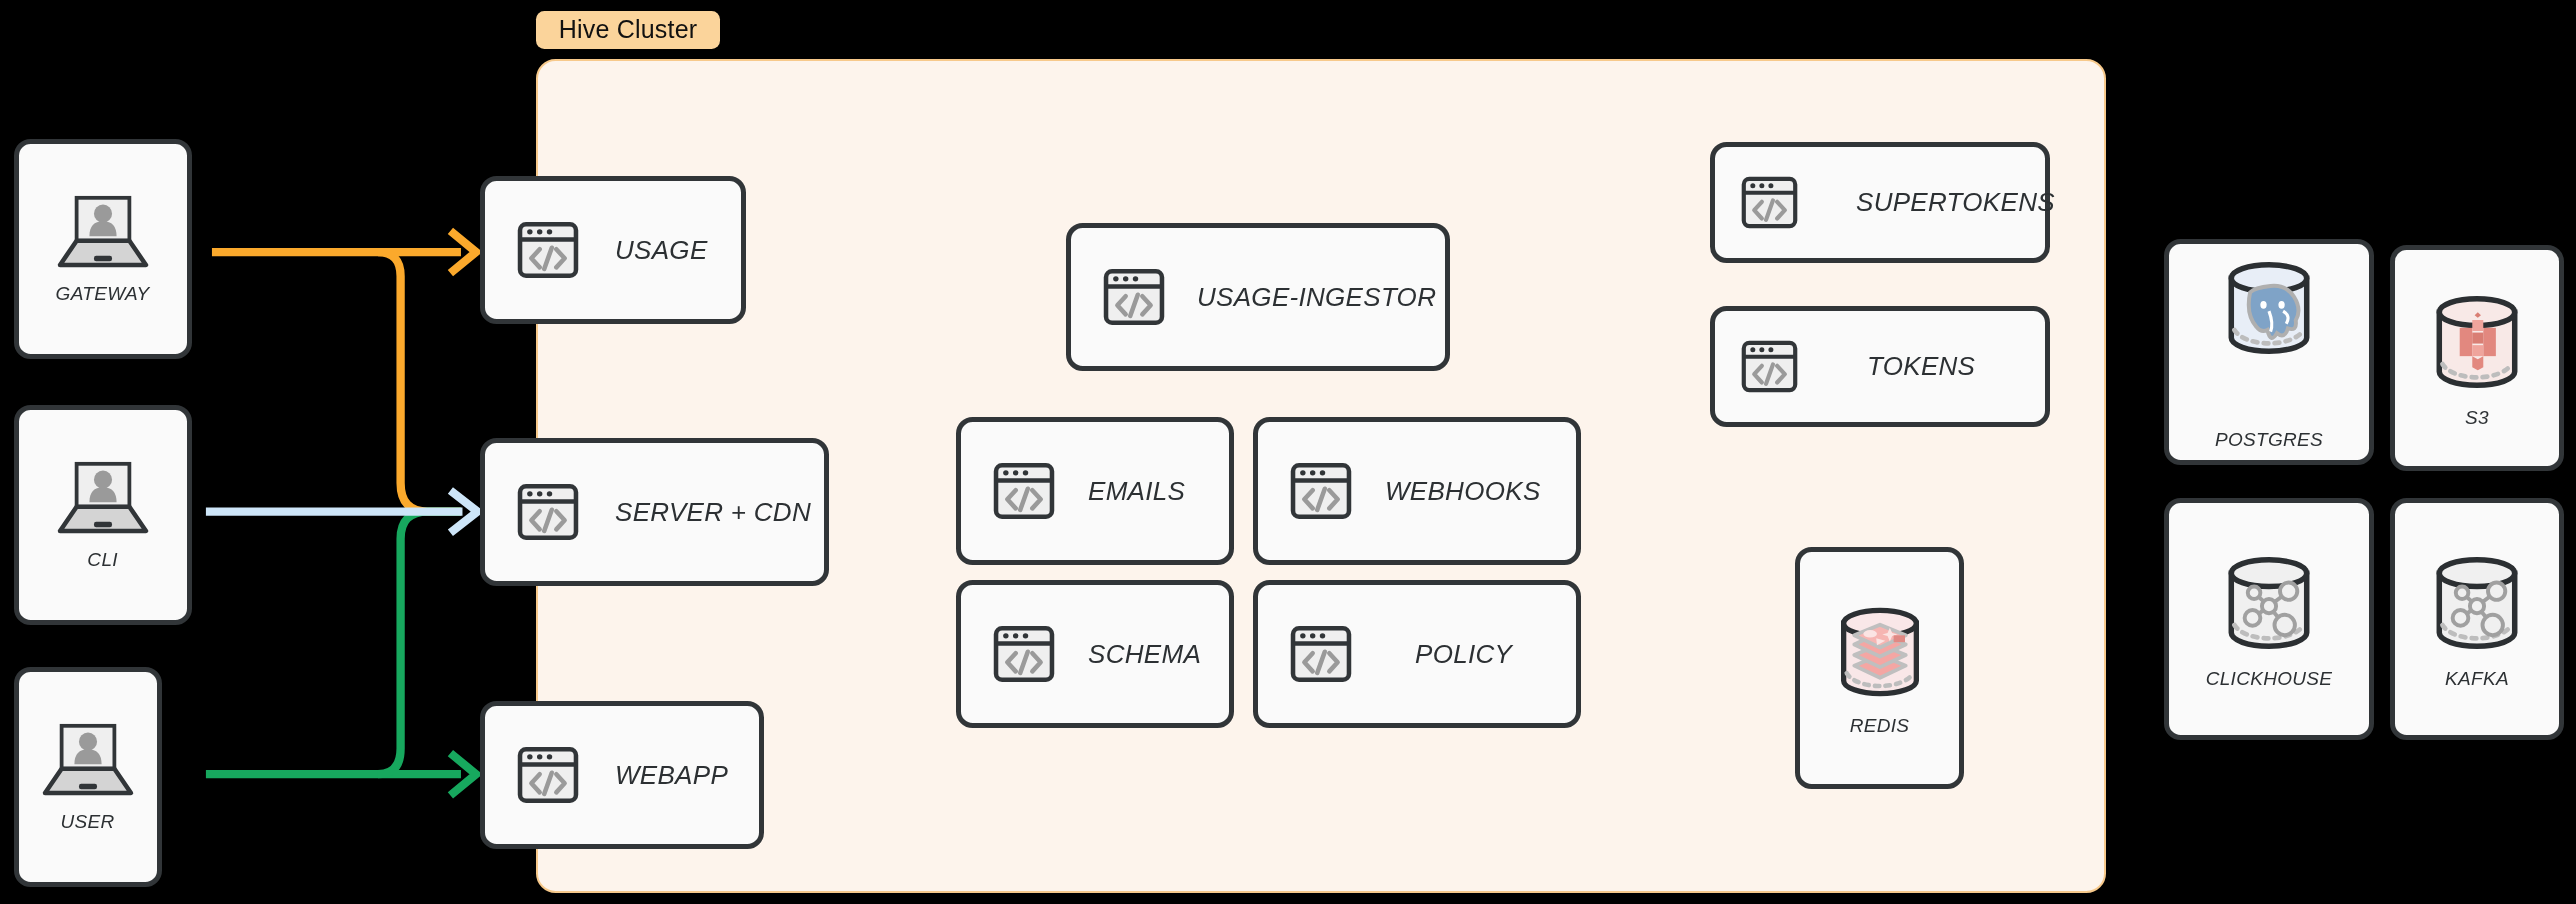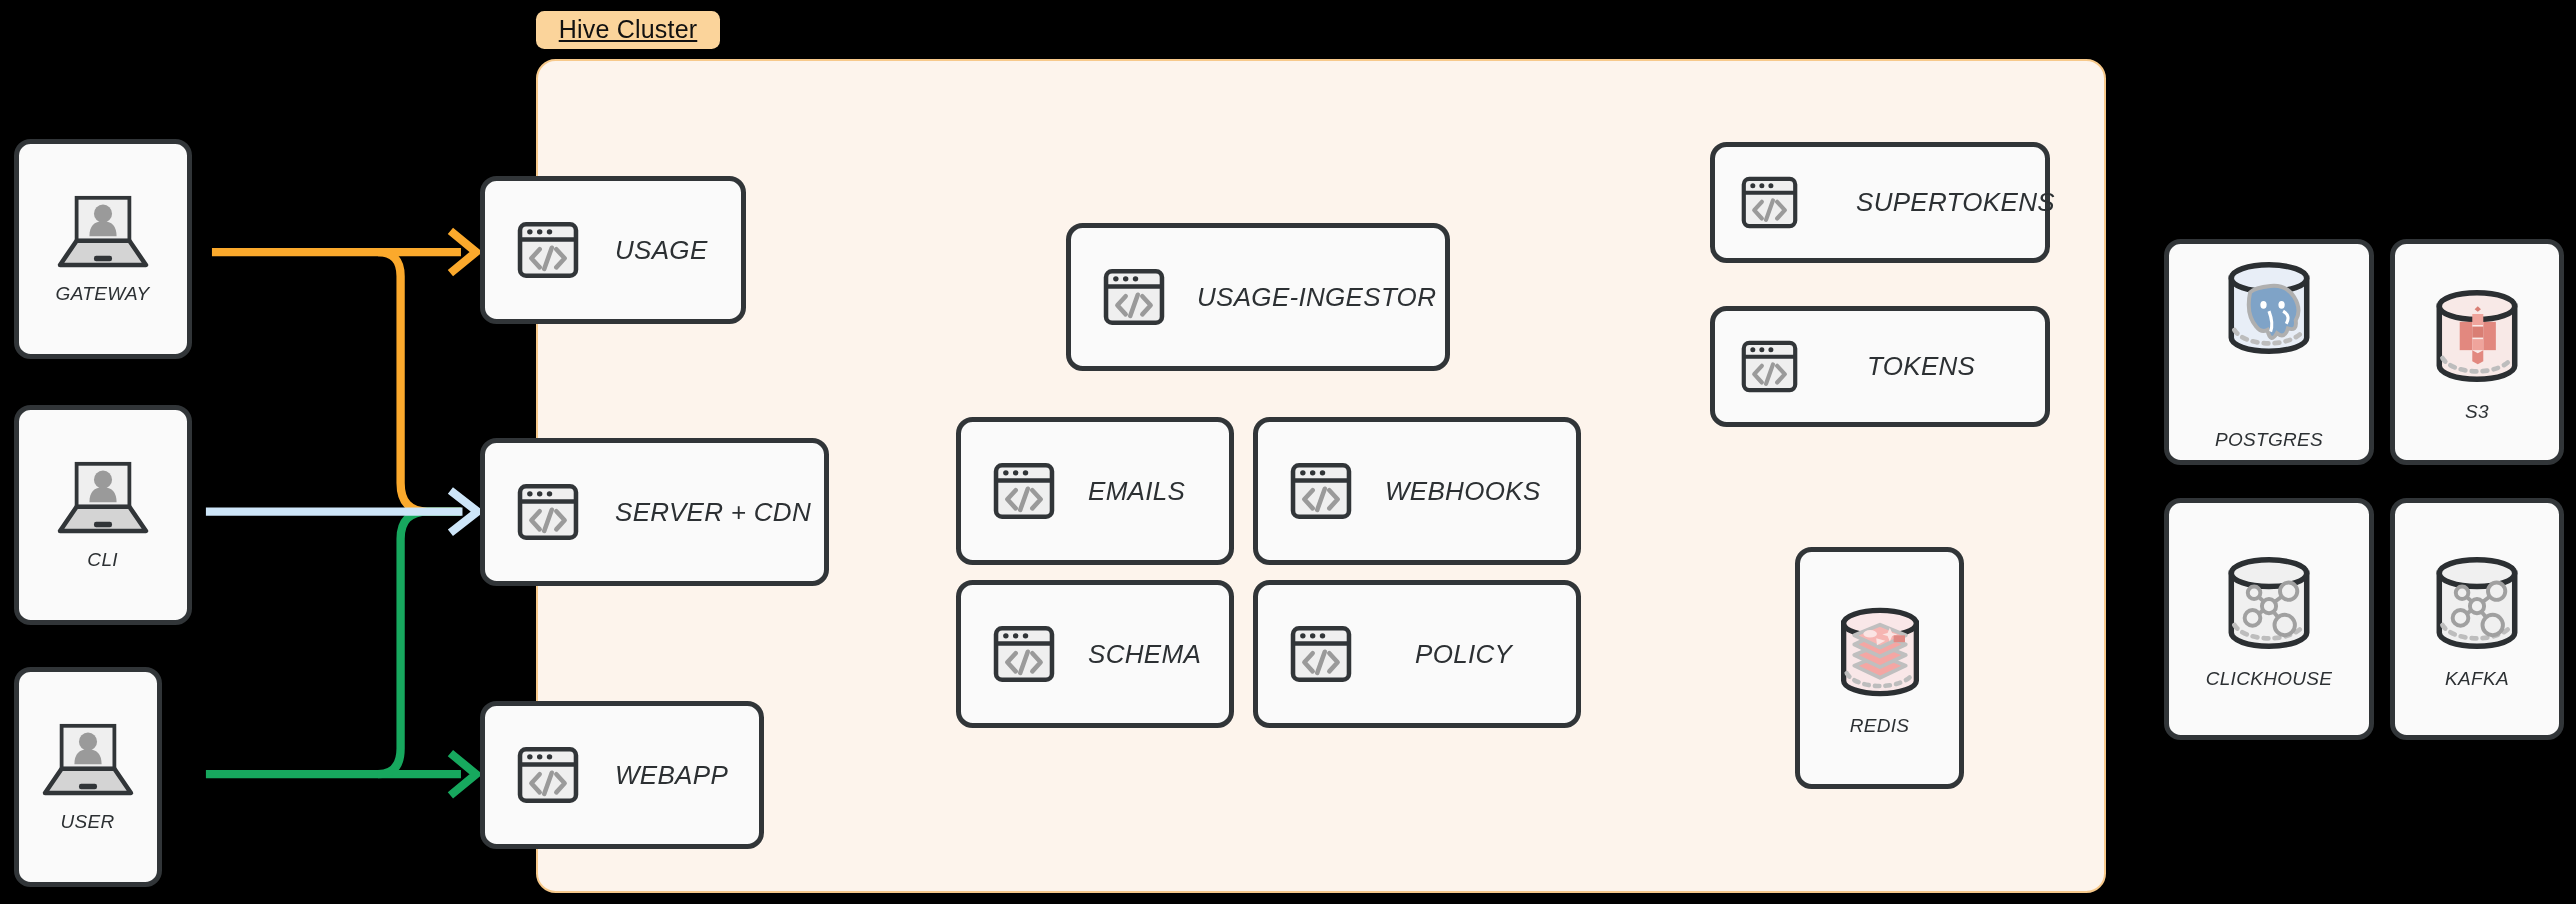--- a/index.html
+++ b/index.html
@@ -29,21 +29,21 @@
   
   #wires{position:absolute;left:0;top:0;width:2576px;height:904px;
          pointer-events:none;}
 </style>
 </head>
 <body>
 
 <div id="stage">
 
   <div class="cluster" style="left:536px;top:59px;width:1570px;height:834px;"></div>
-  <div class="cluster-badge" style="left:536px;top:10.6px;width:184px;height:38px;text-decoration:underline;">
+  <div class="cluster-badge" style="left:536px;top:10.6px;width:184px;height:38px;">
     <span>Hive Cluster</span>
   </div>
 
   <svg id="wires" viewBox="0 0 3412 1198">
 
     <g>
       <path d="M 280 334 L 610 334" fill="none" stroke="#FBA92C" stroke-width="11" stroke-linecap="butt"></path>
       <path d="M 500 334 Q 530 334 530 366 L 530 640 Q 530 678 566 678 L 610 678" fill="none" stroke="#FBA92C" stroke-width="11" stroke-linecap="butt"></path>
       <polyline points="596,306 630,334 596,362" fill="none" stroke="#FBA92C" stroke-width="11" stroke-linecap="butt" stroke-linejoin="miter"></polyline>
     </g>
@@ -267,21 +267,21 @@
       <ellipse cx="63" cy="66" rx="4" ry="5" fill="#FFFFFF"></ellipse>
       <ellipse cx="86" cy="66" rx="4" ry="5" fill="#FFFFFF"></ellipse>
       <path d="M 70 74 q 6 16 2 26" fill="none" stroke="#FFFFFF" stroke-width="4"></path>
       <path d="M 88 74 q 10 6 4 16" fill="none" stroke="#FFFFFF" stroke-width="4"></path>
       </svg>
       <span></span>
 
     <span class="node-label">POSTGRES</span>
   </div>
 
-  <div class="node v" style="left:2390px;top:239px;width:174px;height:226px;">
+  <div class="node v" style="left:2390px;top:245px;width:174px;height:226px;">
     <svg class="icon" width="110" height="110" viewBox="0 0 140 140">
       <path d="M 22 32 L 22 108 a 48 17 0 0 0 96 0 L 118 32 Z" fill="#F8E9E7" stroke="#2B2F32" stroke-width="7"></path>
       <ellipse cx="70" cy="32" rx="48" ry="17" fill="#F8E9E7" stroke="#2B2F32" stroke-width="7"></ellipse>
       <path d="M 26 98 a 46 24 0 0 0 88 0" fill="none" stroke="#BDBDBD" stroke-width="6" stroke-dasharray="6 8" stroke-linecap="round"></path>
       <rect x="48" y="52" width="16" height="36" fill="#E2887F"></rect>
       <rect x="78" y="52" width="16" height="36" fill="#E2887F"></rect>
       <rect x="64" y="42" width="14" height="14" fill="#EFA49C"></rect>
       <rect x="64" y="58" width="14" height="14" fill="#D97E74"></rect>
       <rect x="64" y="74" width="14" height="14" fill="#EFA49C"></rect>
       <path d="M 64 88 L 71 92 L 78 88 L 78 102 L 71 106 L 64 102 Z" fill="#E2887F"></path>

